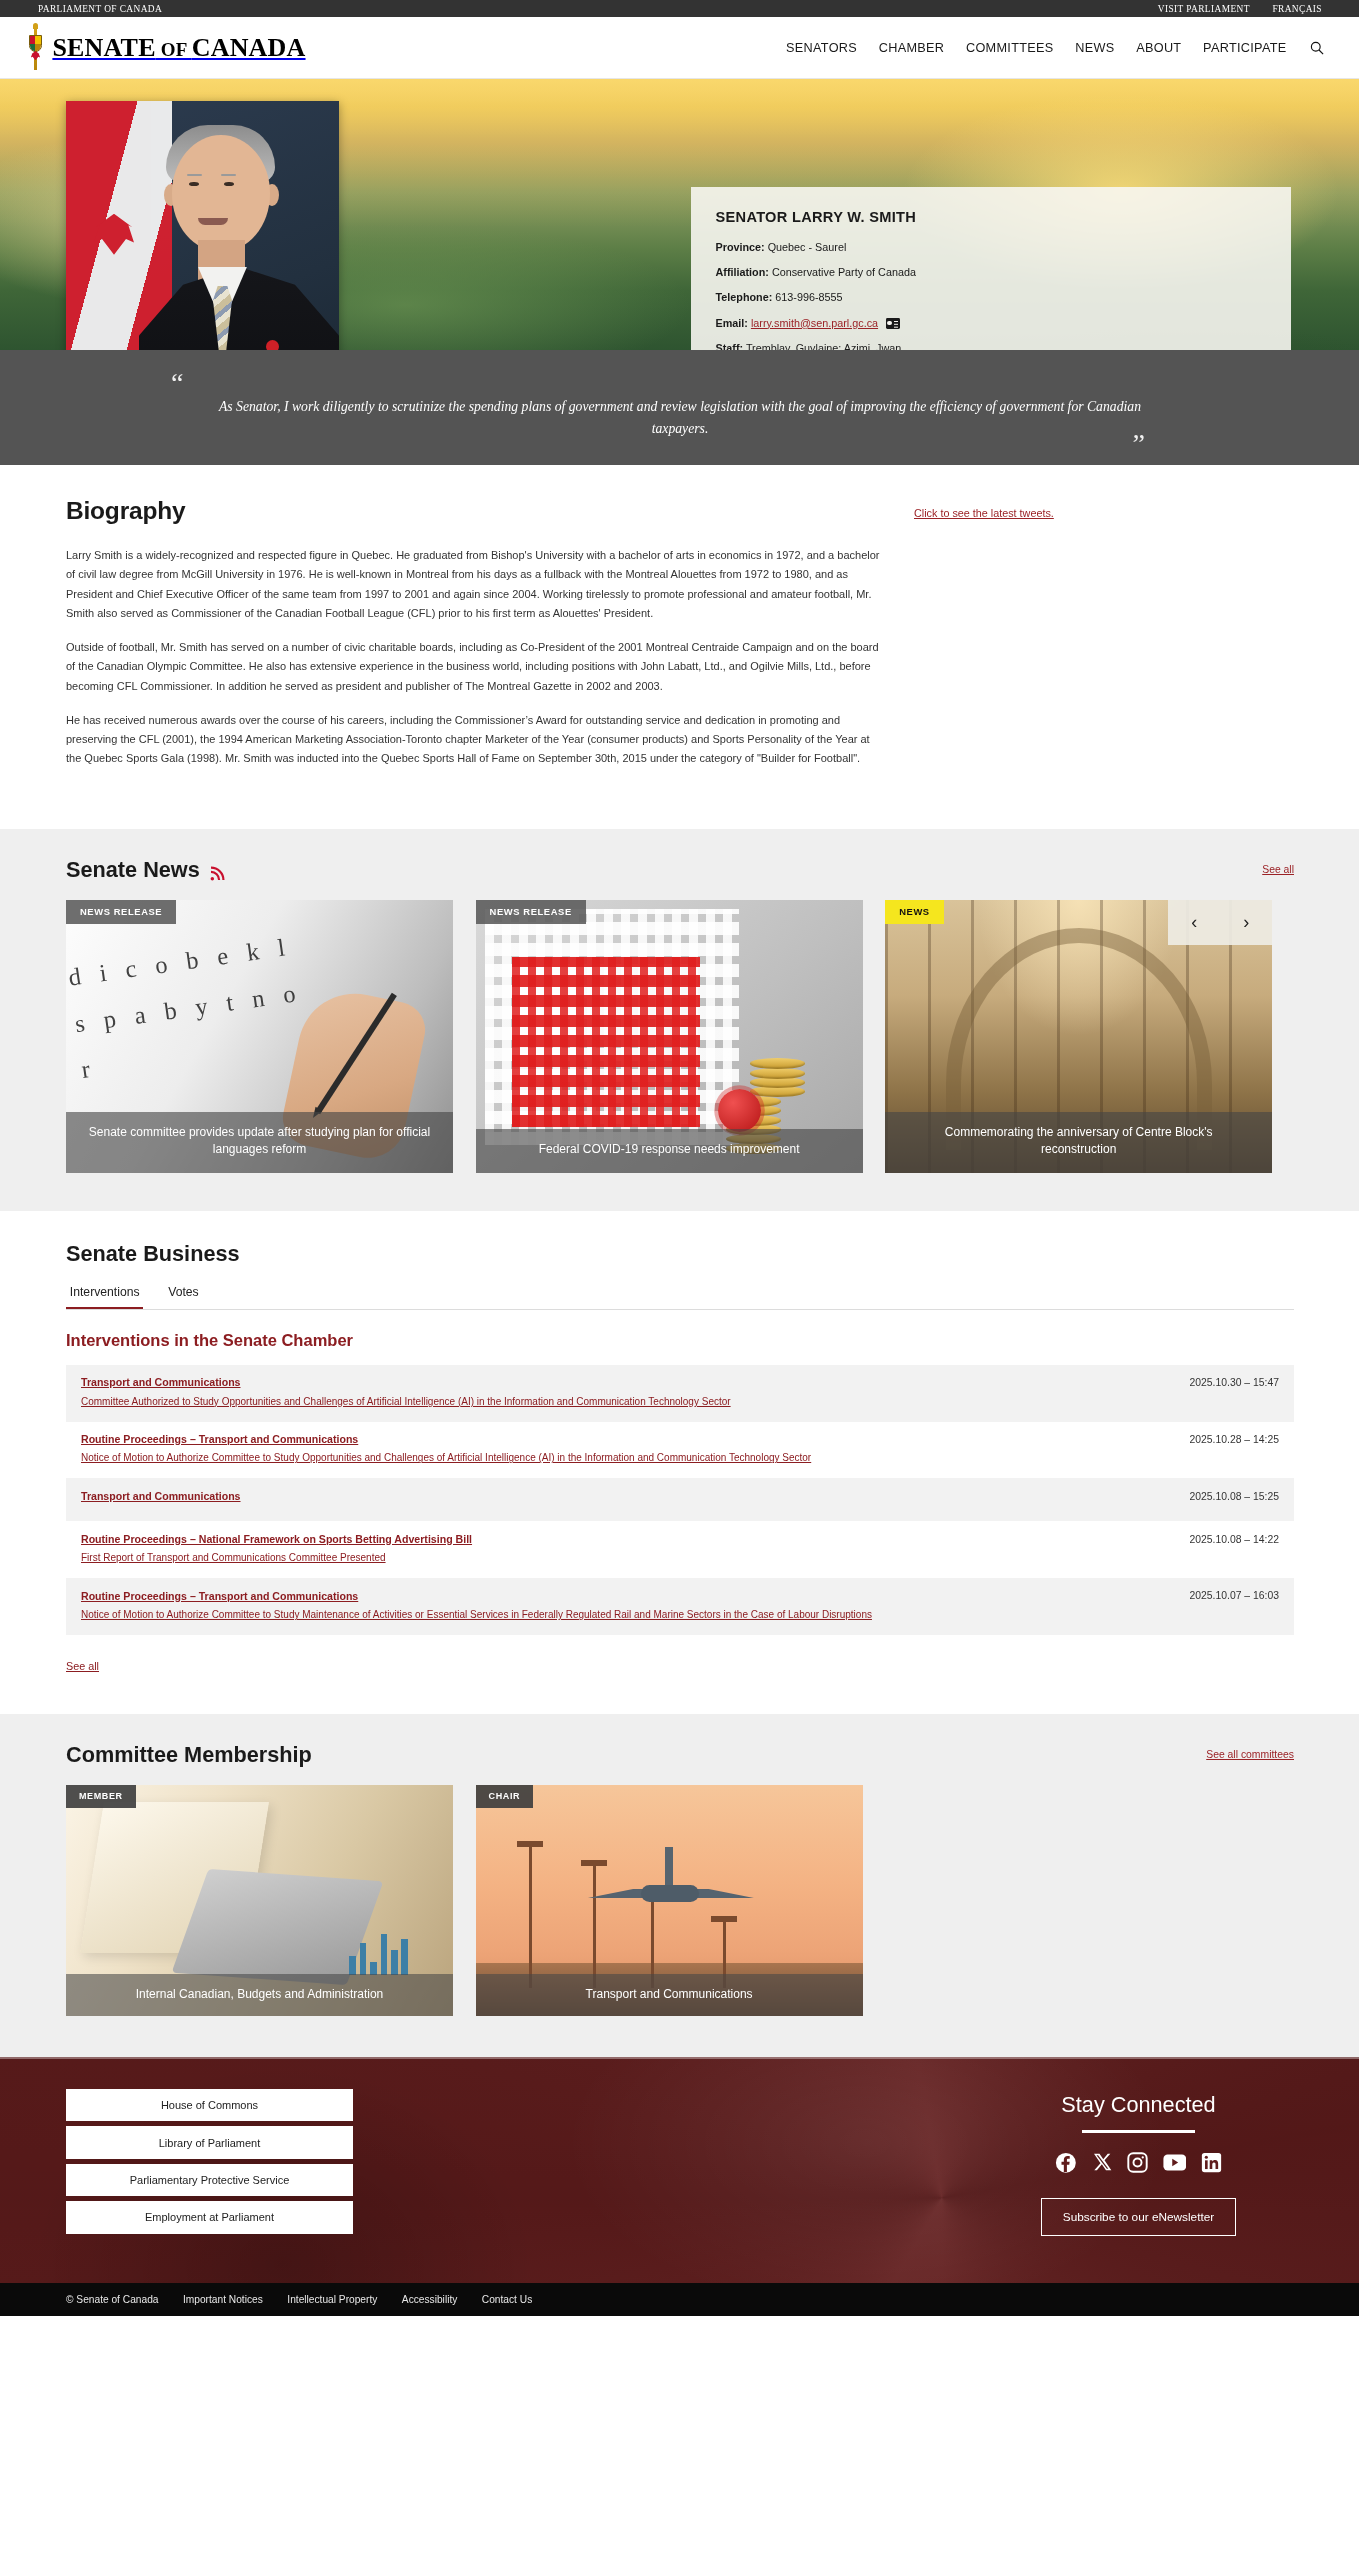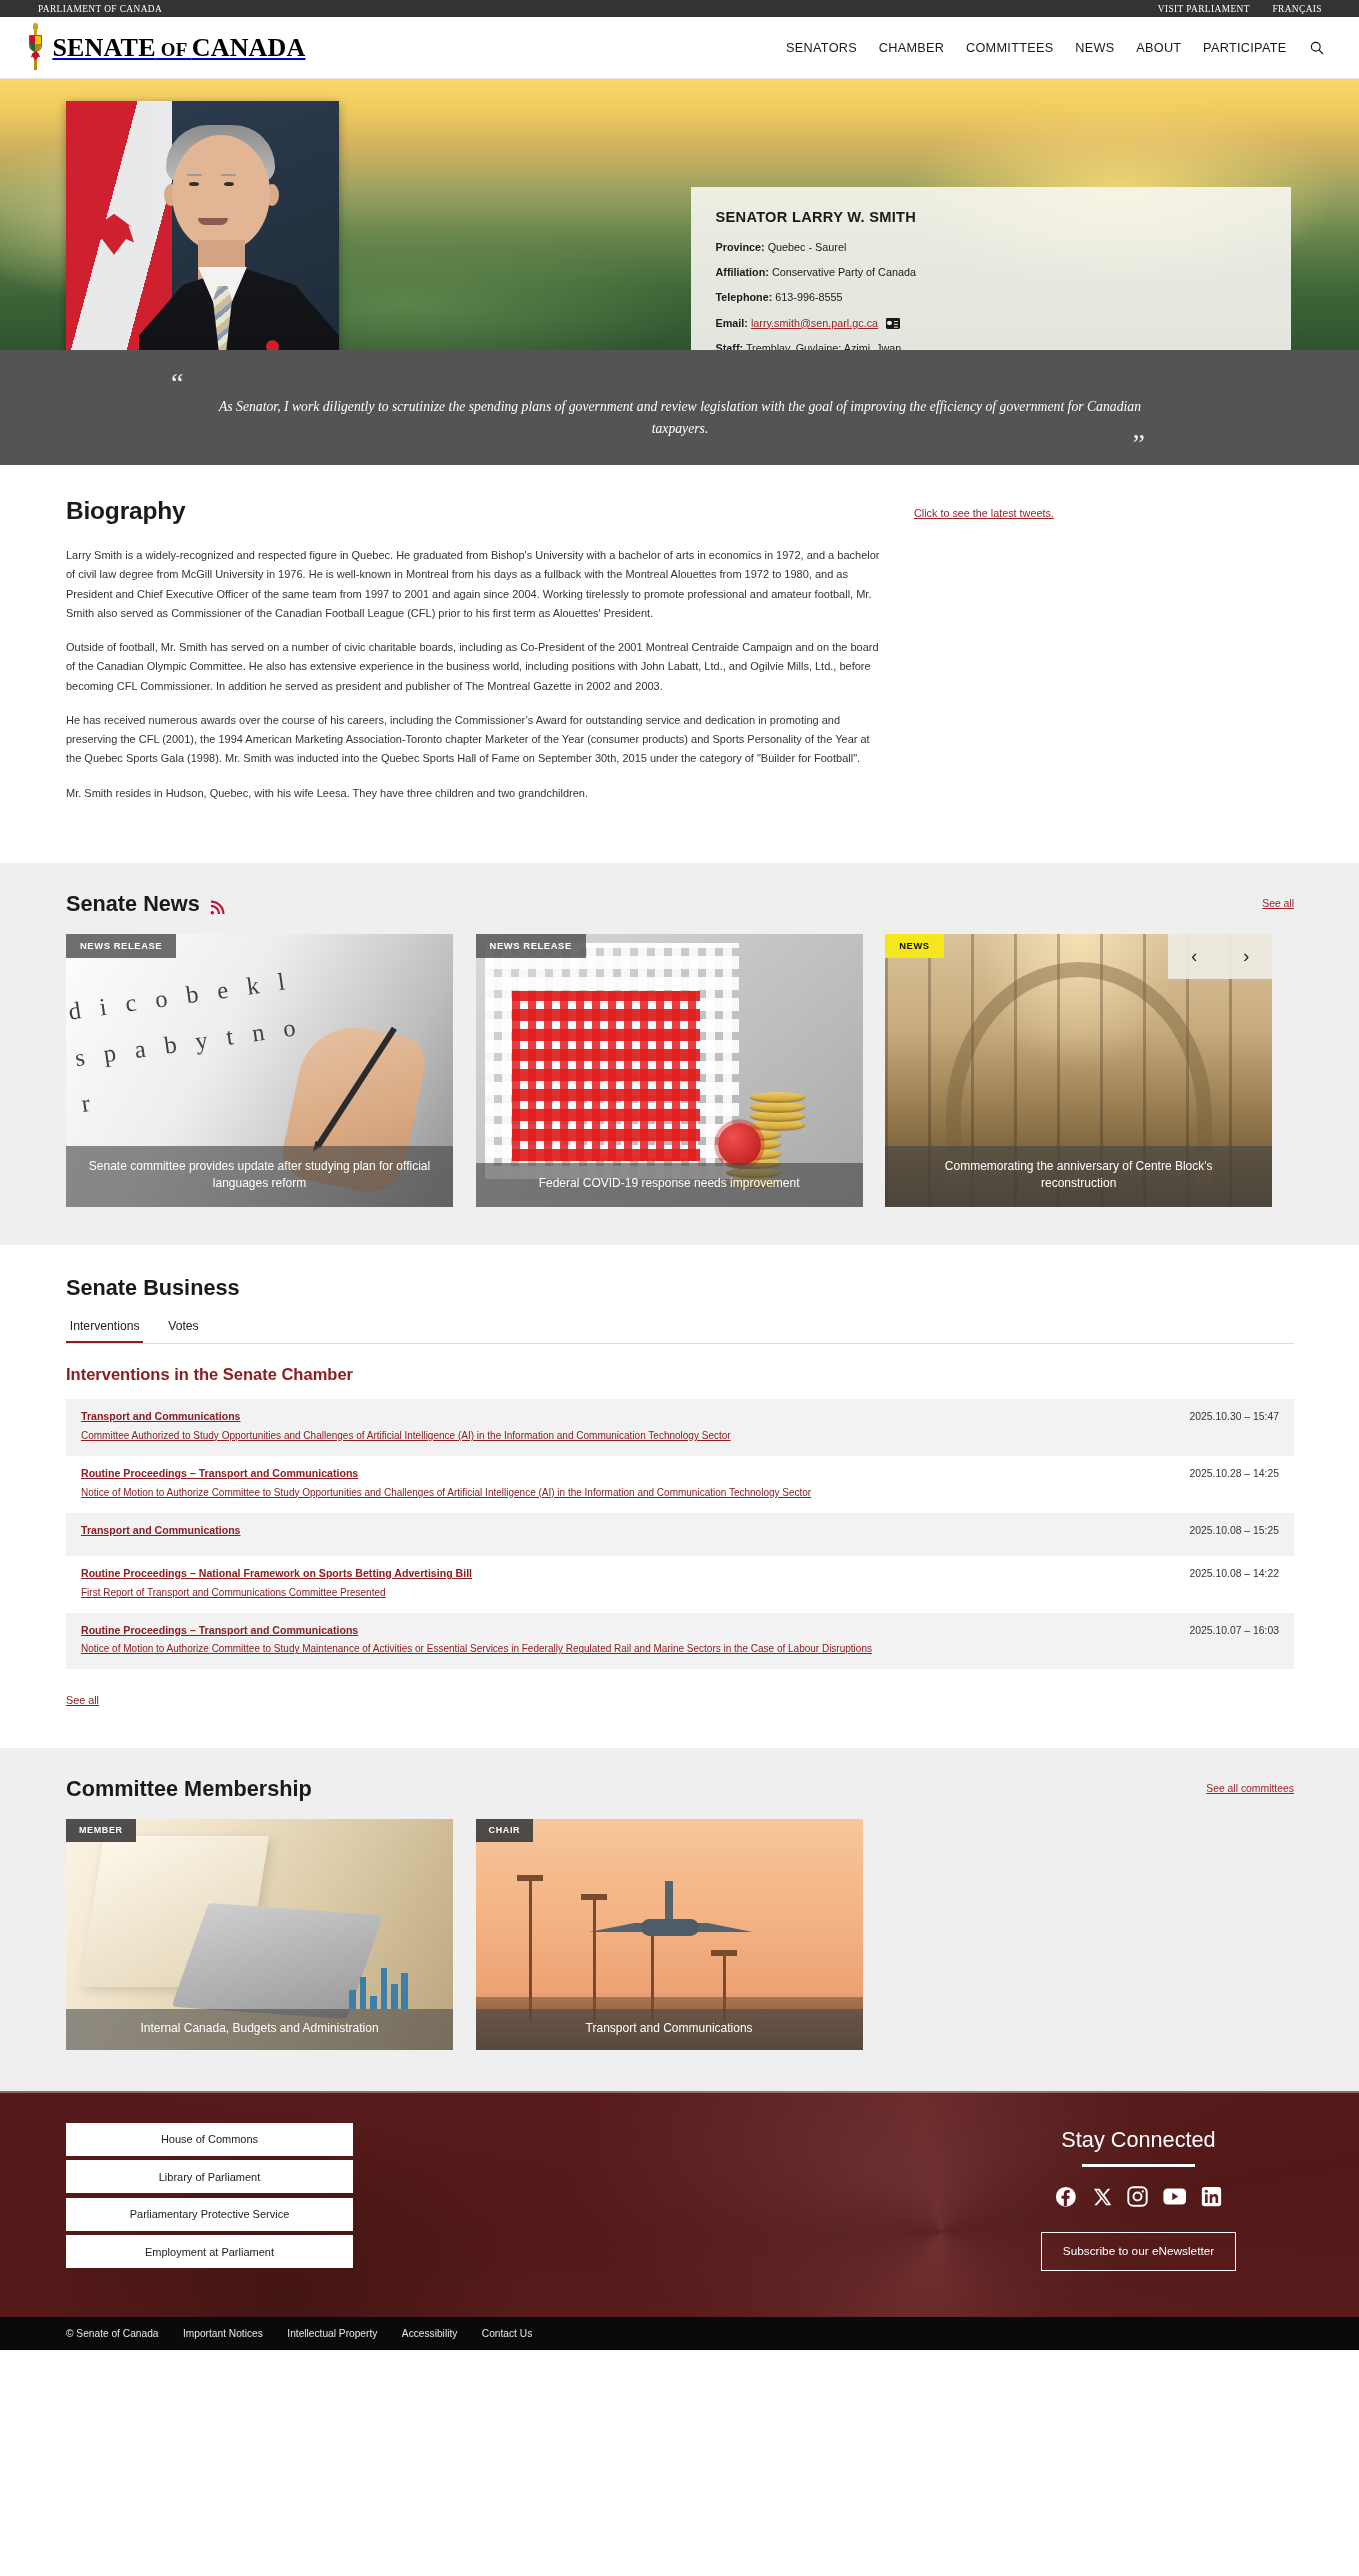--- a/index.html
+++ b/index.html
@@ -485,21 +485,20 @@
     <p>As Senator, I work diligently to scrutinize the spending plans of government and review legislation with the goal of improving the efficiency of government for Canadian taxpayers.</p>
     <span class="qm close">”</span>
   </div>
 
   <div class="bio">
     <div class="bio-left">
       <h2>Biography</h2>
       <p>Larry Smith is a widely-recognized and respected figure in Quebec. He graduated from Bishop's University with a bachelor of arts in economics in 1972, and a bachelor of civil law degree from McGill University in 1976. He is well-known in Montreal from his days as a fullback with the Montreal Alouettes from 1972 to 1980, and as President and Chief Executive Officer of the same team from 1997 to 2001 and again since 2004. Working tirelessly to promote professional and amateur football, Mr. Smith also served as Commissioner of the Canadian Football League (CFL) prior to his first term as Alouettes' President.</p>
       <p>Outside of football, Mr. Smith has served on a number of civic charitable boards, including as Co-President of the 2001 Montreal Centraide Campaign and on the board of the Canadian Olympic Committee. He also has extensive experience in the business world, including positions with John Labatt, Ltd., and Ogilvie Mills, Ltd., before becoming CFL Commissioner. In addition he served as president and publisher of The Montreal Gazette in 2002 and 2003.</p>
       <p>He has received numerous awards over the course of his careers, including the Commissioner’s Award for outstanding service and dedication in promoting and preserving the CFL (2001), the 1994 American Marketing Association-Toronto chapter Marketer of the Year (consumer products) and Sports Personality of the Year at the Quebec Sports Gala (1998). Mr. Smith was inducted into the Quebec Sports Hall of Fame on September 30th, 2015 under the category of "Builder for Football".</p>
-      <p>Mr. Smith resides in Hudson, Quebec, with his wife Leesa. They have three children and two grandchildren.</p>
     </div>
     <div class="bio-right">
       <a href="#" class="tweetlink">Click to see the latest tweets.</a>
     </div>
   </div>
 
   <div class="news">
     <div class="sec-head">
       <h2>
         <span>Senate News</span>
@@ -618,21 +617,21 @@
         <div class="img img-desk"></div>
         <span class="bars">
             <i></i>
             <i></i>
             <i></i>
             <i></i>
             <i></i>
             <i></i>
           </span>
         <div class="tag">MEMBER</div>
-        <div class="caption">Internal Canada, Budgets and Administration</div>
+        <div class="caption">Internal Canadian, Budgets and Administration</div>
       </div>
       <div class="ccard">
         <div class="img img-plane"></div>
         <span class="mast" style="left:53px;height:141px;"></span>
         <span class="mast" style="left:117px;height:122px;"></span>
         <span class="mast" style="left:175px;height:90px;"></span>
         <span class="mast" style="left:247px;height:66px;"></span>
         <span class="plane">
           <span class="tail"></span>
             <span class="wing"></span>

